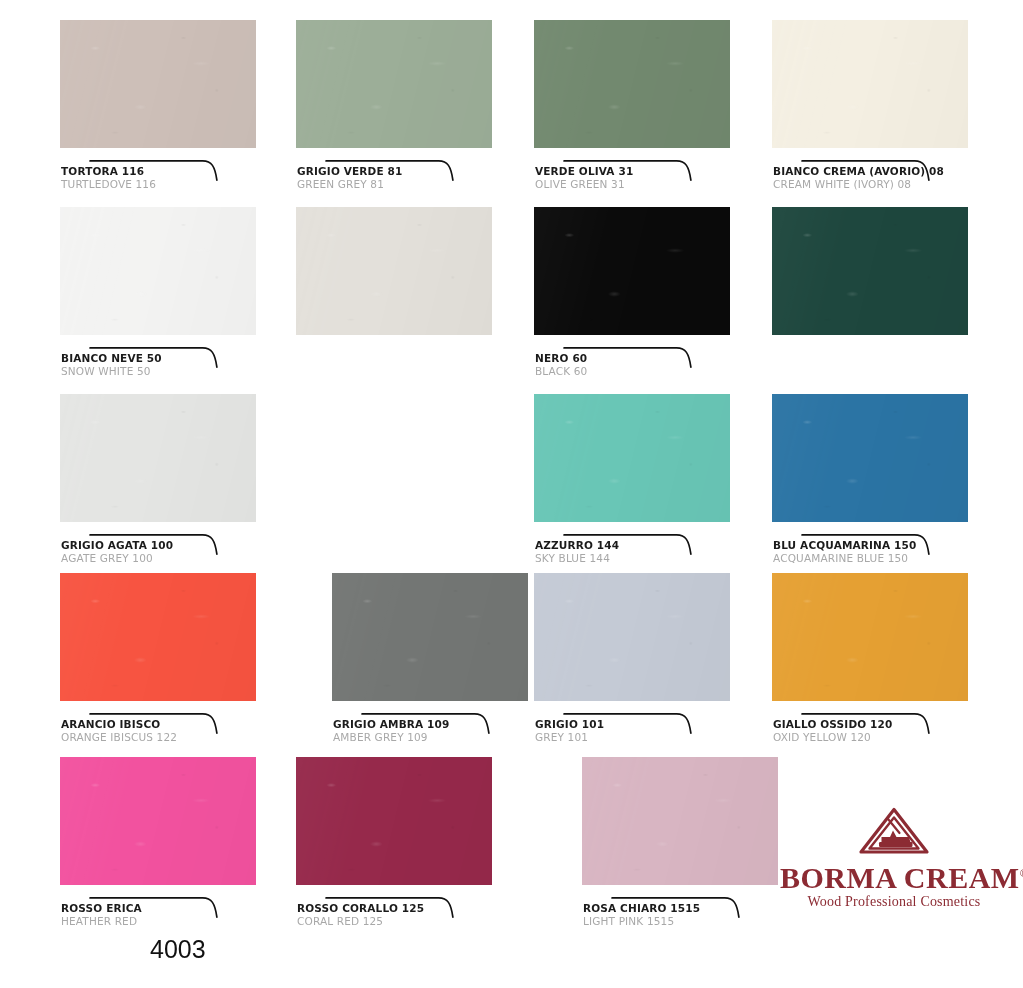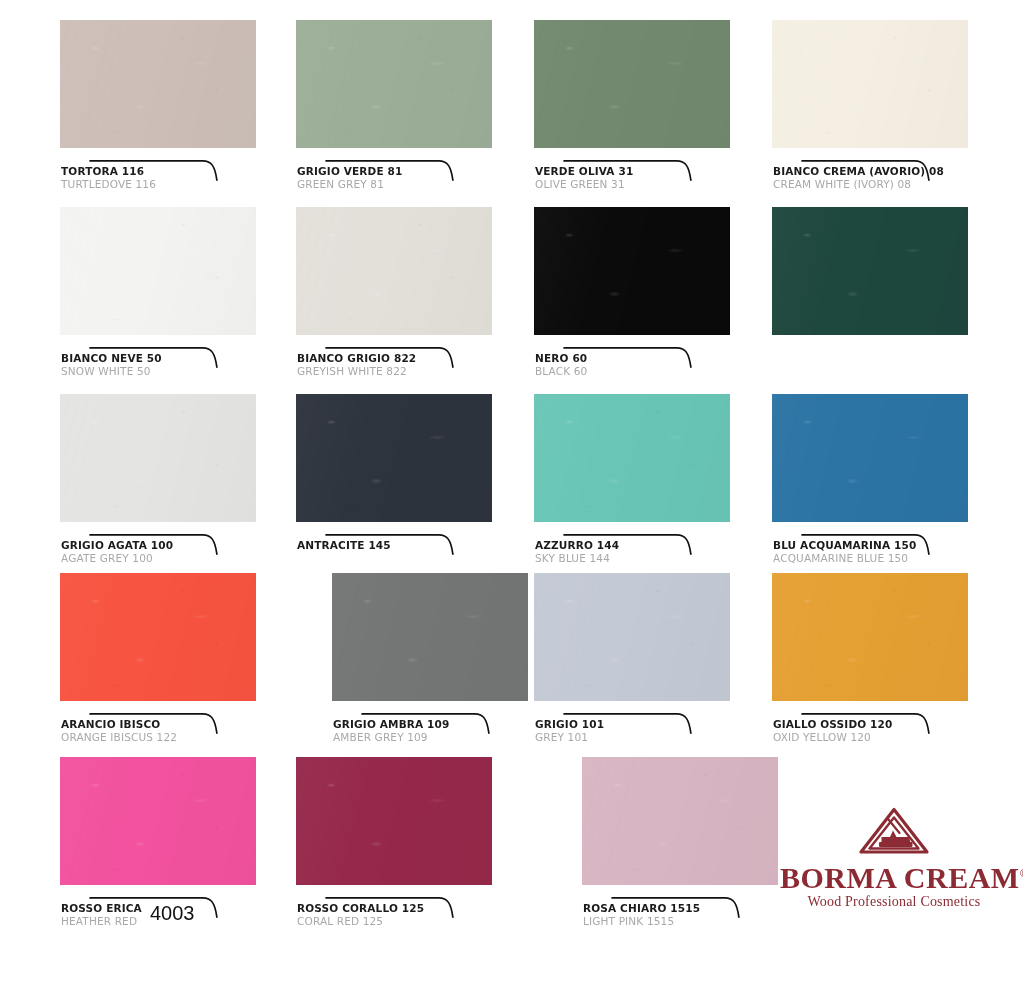--- a/index.html
+++ b/index.html
@@ -90,24 +90,25 @@
   .name-en.bold-variant {
     font-weight: 700;
     color: #1b1b1b;
   }
 
   
   .catalog-number {
     position: absolute;
     font-family: "Liberation Sans", sans-serif;
     font-weight: 400;
-    font-size: 20px;
+    font-size: 25px;
     color: #111111;
     letter-spacing: 0px;
     line-height: 27px;
+    margin-top: 36px;
   }
 
   
   .logo {
     position: absolute;
     left: 780px;
     top: 805px;
     width: 228px;
     height: 98px;
     text-align: center;
@@ -212,29 +213,20 @@
         <div class="label-text">
           <div class="name-it">BIANCO NEVE 50</div>
           <div class="name-en">SNOW WHITE 50</div>
         </div>
       </div>
     </div>
     <div class="cell" style="left: 296px; top: 207px;">
       <div class="swatch" style="background: rgb(227, 224, 218);">
         <div class="grain"></div>
       </div>
-      <div class="label">
-        <svg class="rule" width="210" height="34" viewBox="0 0 210 34">
-          <path d="M0 1.4 L174 1.4 C188 1.4 193 10 196 31" fill="none" stroke="#111111" stroke-width="2.6" stroke-linecap="round"></path>
-        </svg>
-        <div class="label-text">
-          <div class="name-it">BIANCO GRIGIO 822</div>
-          <div class="name-en">GREYISH WHITE 822</div>
-        </div>
-      </div>
     </div>
     <div class="cell" style="left: 534px; top: 207px;">
       <div class="swatch" style="background: rgb(11, 11, 11);">
         <div class="grain"></div>
       </div>
       <div class="label">
         <svg class="rule" width="210" height="34" viewBox="0 0 210 34">
           <path d="M0 1.4 L174 1.4 C188 1.4 193 10 196 31" fill="none" stroke="#111111" stroke-width="2.6" stroke-linecap="round"></path>
         </svg>
         <div class="label-text">
@@ -252,34 +244,20 @@
       <div class="swatch" style="background: rgb(228, 229, 227);">
         <div class="grain"></div>
       </div>
       <div class="label">
         <svg class="rule" width="210" height="34" viewBox="0 0 210 34">
           <path d="M0 1.4 L174 1.4 C188 1.4 193 10 196 31" fill="none" stroke="#111111" stroke-width="2.6" stroke-linecap="round"></path>
         </svg>
         <div class="label-text">
           <div class="name-it">GRIGIO AGATA 100</div>
           <div class="name-en">AGATE GREY 100</div>
-        </div>
-      </div>
-    </div>
-    <div class="cell" style="left: 296px; top: 394px;">
-      <div class="swatch" style="background: rgb(46, 52, 62);">
-        <div class="grain"></div>
-      </div>
-      <div class="label">
-        <svg class="rule" width="210" height="34" viewBox="0 0 210 34">
-          <path d="M0 1.4 L174 1.4 C188 1.4 193 10 196 31" fill="none" stroke="#111111" stroke-width="2.6" stroke-linecap="round"></path>
-        </svg>
-        <div class="label-text">
-          <div class="name-it">ANTRACITE 145</div>
-          <div class="name-en"></div>
         </div>
       </div>
     </div>
     <div class="cell" style="left: 534px; top: 394px;">
       <div class="swatch" style="background: rgb(105, 198, 182);">
         <div class="grain"></div>
       </div>
       <div class="label">
         <svg class="rule" width="210" height="34" viewBox="0 0 210 34">
           <path d="M0 1.4 L174 1.4 C188 1.4 193 10 196 31" fill="none" stroke="#111111" stroke-width="2.6" stroke-linecap="round"></path>

